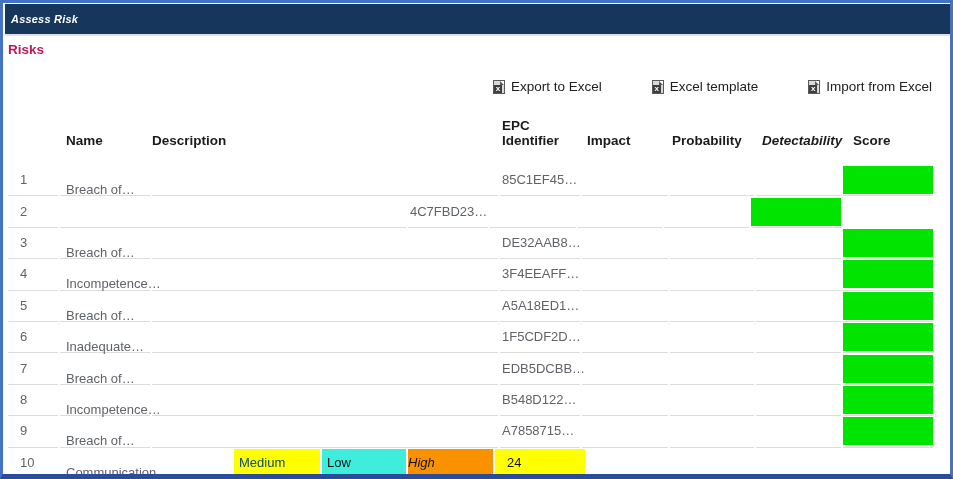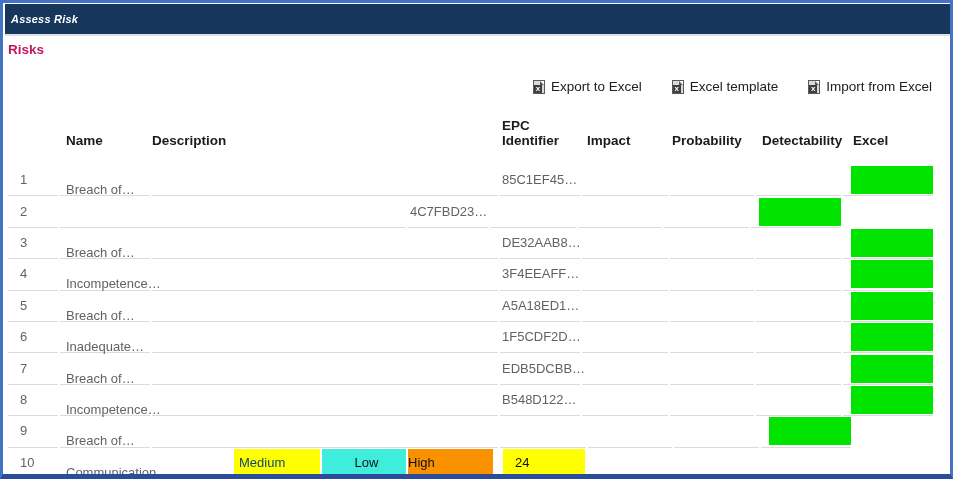--- a/index.html
+++ b/index.html
@@ -19,21 +19,21 @@
   }
   .titlebar .ttl{
     font-size:11px;font-weight:bold;font-style:italic;padding-left:6px;letter-spacing:.2px;
   }
   .section-label{
     position:absolute;left:5px;top:39px;color:#be185d;font-weight:bold;font-size:13.5px;
   }
   .toolbar{
     position:absolute;top:76px;right:18px;display:flex;gap:30px;align-items:center;
   }
-  .xbtn{display:flex;align-items:center;gap:6px;cursor:pointer;font-size:13.5px;color:#202020;}
+  .xbtn{display:flex;align-items:center;gap:6px;cursor:pointer;font-size:13.5px;color:#202020;margin-left:20px;}
   .xicon{
     position:relative;width:12px;height:14px;background:#d9d9d9;
     border:1px solid #5a5a5a;box-sizing:border-box;flex:0 0 auto;
   }
   .xicon::before{ 
     content:"";position:absolute;top:0;right:0;width:0;height:0;
     border-left:4px solid #5a5a5a;border-top:4px solid #fff;
   }
   .xicon::after{
     content:"x";position:absolute;left:0;bottom:0;width:8px;height:8px;
@@ -53,35 +53,35 @@
   .fill{
     width:100%;height:28px;line-height:28px;box-sizing:border-box;
     white-space:nowrap;overflow:visible;
   }
   .c-num{width:50px;padding-left:12px;}
   .c-name{width:90px;padding-left:6px;}
   .c-desc{width:346px;}
   .c-epc{width:80px;padding-left:2px;}
   .c-imp{width:86px;}
   .c-prob{width:84px;}
-  .c-det{width:85px;}
+  .c-det{width:85px;font-style:italic;}
   .c-score{width:90px;}
   .hcell.c-imp{padding-left:5px;}
   .hcell.c-prob{padding-left:2px;}
   .hcell.c-det{padding-left:6px;}
   .hcell.c-score{padding-left:10px;}
   .dcell.c-num,.dcell.c-name,.dcell.c-epc{padding-left:0;}
   .dcell.c-num .fill{padding-left:12px;}
   .dcell.c-name .fill{padding-left:6px;margin-top:20px;}
   .dcell.c-epc .fill{padding-left:2px;}
   .dcell.c-desc .fill{padding-left:72px;}
   .dcell.c-imp .fill{padding-left:5px;color:#0c4a6e;}
-  .dcell.c-prob .fill{padding-left:5px;color:#111;text-align:center;}
+  .dcell.c-prob .fill{padding-left:5px;color:#111;}
   .dcell.c-det .fill{color:#111;}
-  .dcell.c-score .fill{padding-left:12px;color:#111;margin-left:8px;}
+  .dcell.c-score .fill{padding-left:12px;color:#111;}
 </style>
 </head>
 <body>
 
 <div class="frame">
 
   <div class="titlebar">
     <span class="ttl">Assess Risk</span>
   </div>
 
@@ -104,21 +104,21 @@
 
   <div class="table">
     <div class="hrow">
       <div class="hcell c-num"></div>
       <div class="hcell c-name">Name</div>
       <div class="hcell c-desc">Description</div>
       <div class="hcell c-epc">EPC Identifier</div>
       <div class="hcell c-imp">Impact</div>
       <div class="hcell c-prob">Probability</div>
       <div class="hcell c-det">Detectability</div>
-      <div class="hcell c-score">Excel</div>
+      <div class="hcell c-score">Score</div>
     </div>
 
     <div class="rows">
 
       <div class="drow">
         <div class="dcell c-num">
             <div class="fill">1</div>
           </div>
         <div class="dcell c-name">
             <div class="fill">Breach of…</div>
@@ -331,20 +331,23 @@
 
       <div class="drow">
         <div class="dcell c-num">
             <div class="fill">9</div>
           </div>
         <div class="dcell c-name">
             <div class="fill">Breach of…</div>
           </div>
         <div class="dcell c-desc">
             <div class="fill"></div>
+          </div>
+        <div class="dcell c-epc">
+            <div class="fill">A7858715…</div>
           </div>
         <div class="dcell c-imp">
             <div class="fill"></div>
           </div>
         <div class="dcell c-prob">
             <div class="fill"></div>
           </div>
         <div class="dcell c-det">
             <div class="fill"></div>
           </div>

